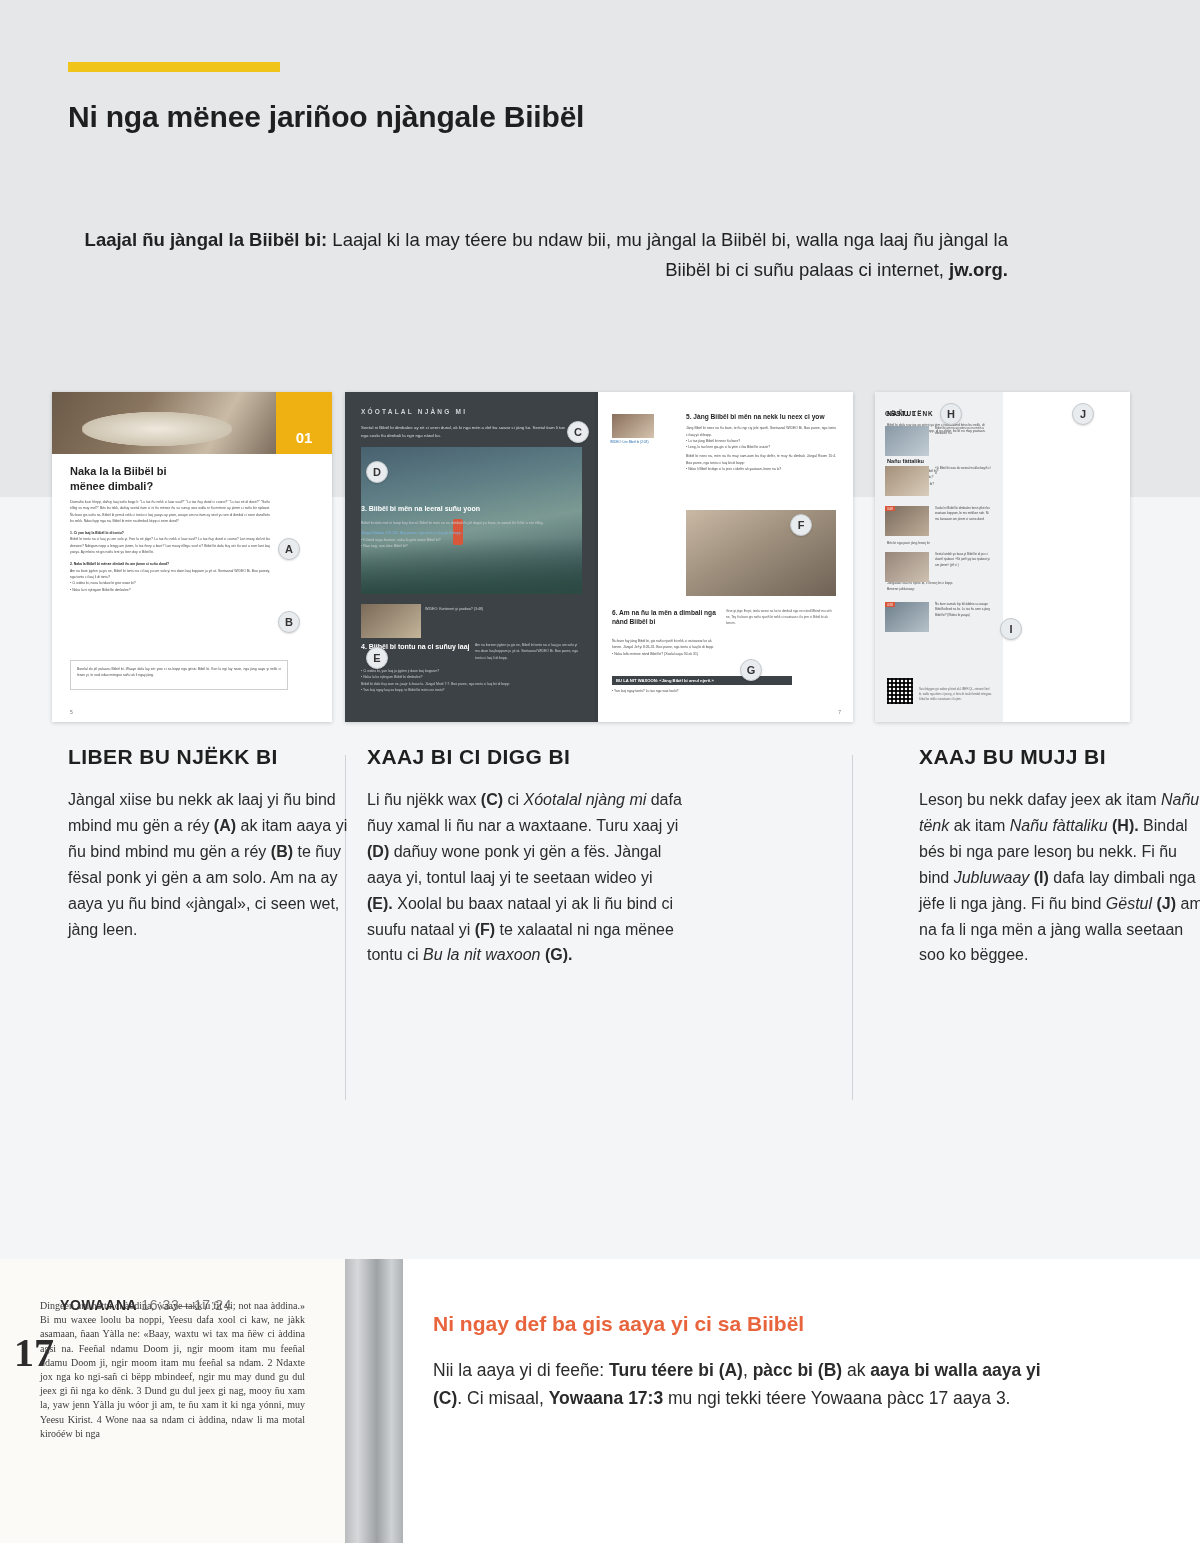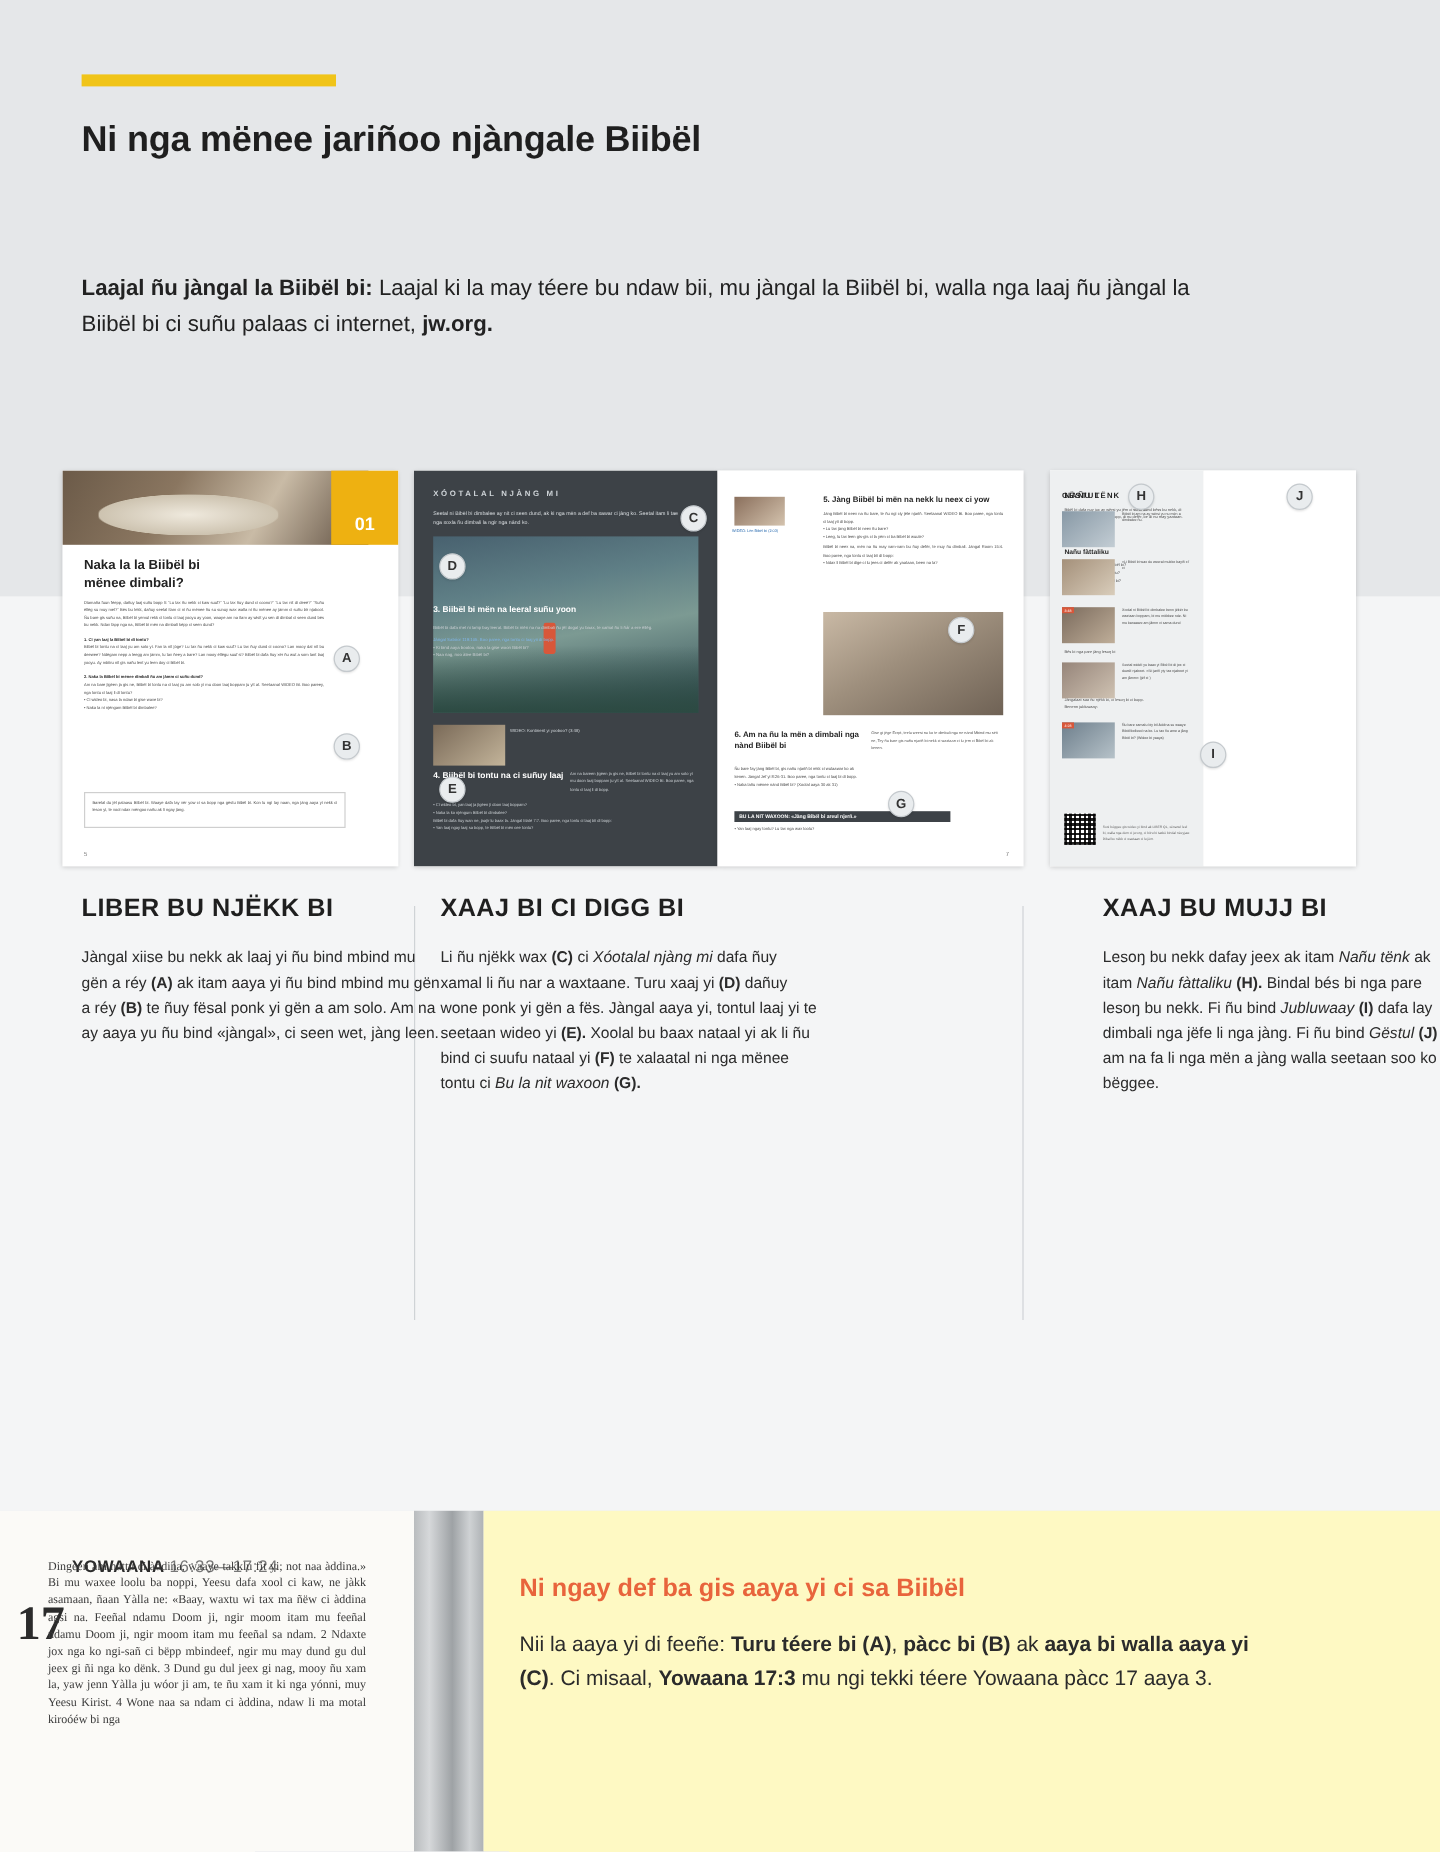--- a/index.html
+++ b/index.html
@@ -23,21 +23,21 @@
     position: absolute; left: 68px; top: 62px; width: 212px; height: 10px;
     background: #f0c419;
   }
   .page-title {
     position: absolute; left: 68px; top: 97px; width: 900px;
     font-size: 30px; font-weight: bold; line-height: 1.33; color: #1f1f1f;
     letter-spacing: -0.2px;
   }
   .intro {
     position: absolute; left: 68px; top: 225px; width: 940px;
-    font-size: 18.5px; line-height: 1.62; color: #222;
+    font-size: 18.5px; line-height: 1.62; color: #222; text-align: right;
   }
   .intro b { font-weight: bold; }
 
   
   .mid-panel {
     position: absolute; left: 0; top: 497px; width: 1200px; height: 762px;
     background: #f4f5f6;
   }
 
   
@@ -158,21 +158,21 @@
     position:absolute; width:22px; height:22px; border-radius:50%;
     background:#e9ecee; border:1px solid #c4c9cd; color:#333;
     font-size:11px; font-weight:bold; display:flex; align-items:center;
     justify-content:center; box-shadow:0 1px 2px rgba(0,0,0,0.12);
   }
 
   
   .cols { position:absolute; left:0; top:745px; width:1200px; height:380px; }
   .col { position:absolute; top:0; width:300px; }
   .col h2 { margin:0 0 18px 0; font-size:21px; font-weight:bold; letter-spacing:0.4px; color:#1f1f1f; }
-  .col p { margin:0; font-size:13px; line-height:1.62; color:#2b2b2b; }
+  .col p { margin:0; font-size:16px; line-height:1.62; color:#2b2b2b; }
   .col p b { font-weight:bold; }
   .col p i { font-style:italic; }
   #col1 { left:68px; }
   #col2 { left:367px; width:315px; }
   #col3 { left:875px; width:285px;margin-left:44px; }
   .divider { position:absolute; top:755px; width:1px; height:345px; background:#cfd3d6; }
   #div1 { left:345px; }
   #div2 { left:852px; }
 
   
@@ -188,21 +188,21 @@
     font-weight:bold; letter-spacing:0.6px; color:#2b2b2b; }
   .bible-ref span { font-weight:normal; color:#777; }
   .bible-chap { position:absolute; left:14px; top:70px; font-size:40px;
     font-weight:bold; color:#2b2b2b; font-family:"Liberation Serif", serif; }
   .bible-text { position:absolute; left:40px; top:40px; width:265px;
     font-size:10px; line-height:1.42; color:#3b3b3b; text-align:justify;
     font-family:"Liberation Serif", serif; }
   .gutter { position:absolute; left:345px; top:1259px; width:58px; height:284px;
     background: linear-gradient(90deg,#b9bcbe 0%,#d6d8da 22%,#9ea2a5 55%,#cfd2d4 80%,#aeb2b5 100%); }
   .bottom-right { position:absolute; left:403px; top:1259px; width:797px; height:284px;
-    background:#fef9c3; }
+    background:#ffffff; }
   .br-title { position:absolute; left:30px; top:53px; font-size:21px;
     font-weight:bold; color:#e8643c; }
   .br-text { position:absolute; left:30px; top:97px; width:620px;
     font-size:17.5px; line-height:1.62; color:#2b2b2b; }
   .br-text b { font-weight:bold; }
 </style>
 </head>
 <body>
 
 <div class="top-band"></div>

